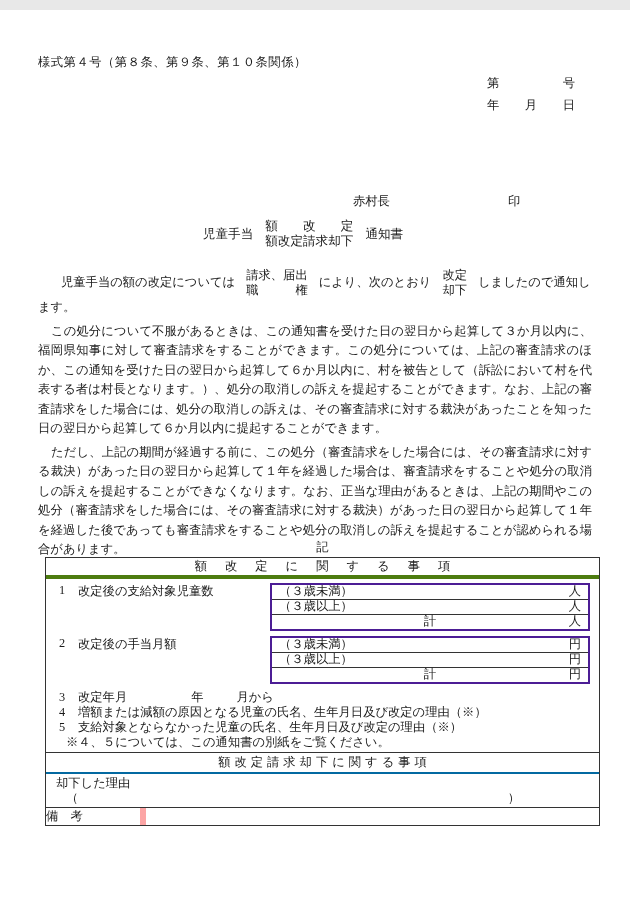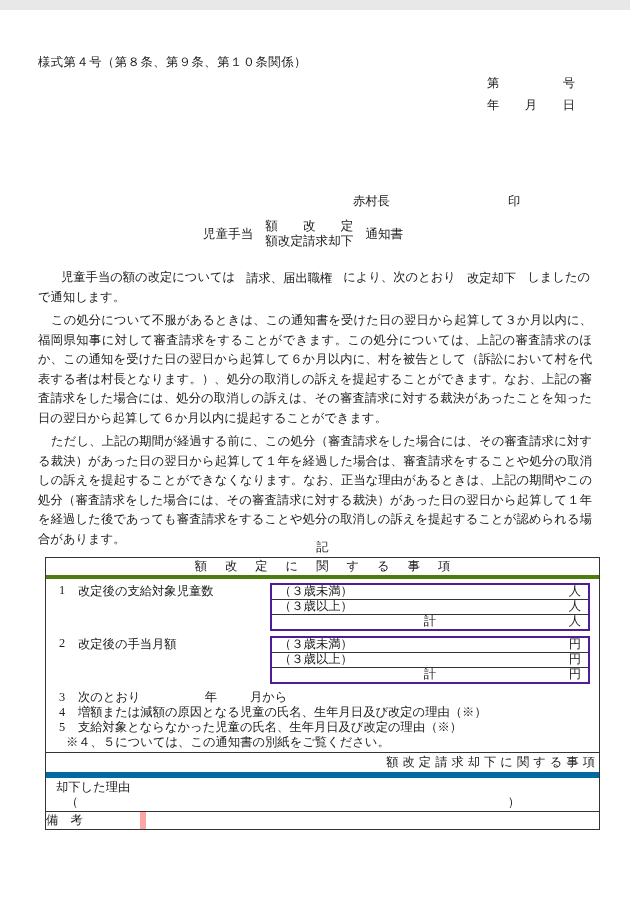--- a/index.html
+++ b/index.html
@@ -25,34 +25,34 @@
     position:absolute;left:0;top:209px;width:630px;
     display:flex;justify-content:center;align-items:center;gap:12px;
     transform:translateX(-12px);
     font-size:12.6px;
   }
   .t-stack{display:inline-flex;flex-direction:column;line-height:15px;}
   .t-stack-top{display:flex;justify-content:space-between;}
   .body-col{position:absolute;left:38px;top:258px;width:554px;}
   .intro{line-height:19.5px;text-indent:23px;}
   .i-stack{
-    display:inline-flex;flex-direction:row;text-indent:0;
+    display:inline-flex;flex-direction:column;text-indent:0;
     vertical-align:middle;line-height:15px;text-align:center;
     margin:0 11px;
   }
   .i-stack .spread{display:flex;justify-content:space-between;}
   .para{margin:4px 0 0 0;text-align:justify;text-indent:13px;line-height:19.5px;}
   .ki{position:absolute;left:45px;top:529px;width:555px;text-align:center;line-height:16px;}
   .big-table{
     position:absolute;left:45px;top:547px;width:553px;
     border:1px solid #333;
   }
   .tbl-header{text-align:center;line-height:15px;padding:1px 0;}
   .h1{border-bottom:4px solid #4d7c0f;letter-spacing:18px;text-indent:18px;}
-  .h2{border-top:1px solid #333;border-bottom:6px solid #0369a1;letter-spacing:4px;text-indent:4px;padding:2px 0;text-align:right;}
+  .h2{border-top:1px solid #333;border-bottom:2px solid #0369a1;letter-spacing:4px;text-indent:4px;padding:2px 0;}
   .sec1{padding:4px 0 2px 0;}
   .item-row{display:flex;align-items:flex-start;padding-left:13px;}
   .item-no{display:inline-block;width:19px;}
   .item-label{flex:1;line-height:15px;padding-top:1px;}
   .mini-table{width:316px;margin-right:9px;border:2px solid #4c1d95;}
   .mini-row{display:flex;justify-content:space-between;height:14px;line-height:13.5px;padding:0 7px;position:relative;}
   .mini-row + .mini-row{border-top:1px solid #333;}
   .mini-row.total .m-label{position:absolute;left:0;right:0;text-align:center;}
   .mini-row.total .m-unit{margin-left:auto;}
   .item2{margin-top:5px;}
@@ -161,21 +161,21 @@
             <span class="m-unit">円</span>
           </div>
           <div class="mini-row total">
             <span class="m-label">計</span>
             <span class="m-unit">円</span>
           </div>
         </div>
       </div>
 
       <div class="plain-line line3">
-        <span class="item-no">3</span><span>次のとおり</span><span class="y">年</span><span class="m">月から</span>
+        <span class="item-no">3</span><span>改定年月</span><span class="y">年</span><span class="m">月から</span>
       </div>
       <div class="plain-line">
         <span class="item-no">4</span><span>増額または減額の原因となる児童の氏名、生年月日及び改定の理由（※）</span>
       </div>
       <div class="plain-line">
         <span class="item-no">5</span><span>支給対象とならなかった児童の氏名、生年月日及び改定の理由（※）</span>
       </div>
       <div class="note-line">※４、５については、この通知書の別紙をご覧ください。</div>
     </div>
 

